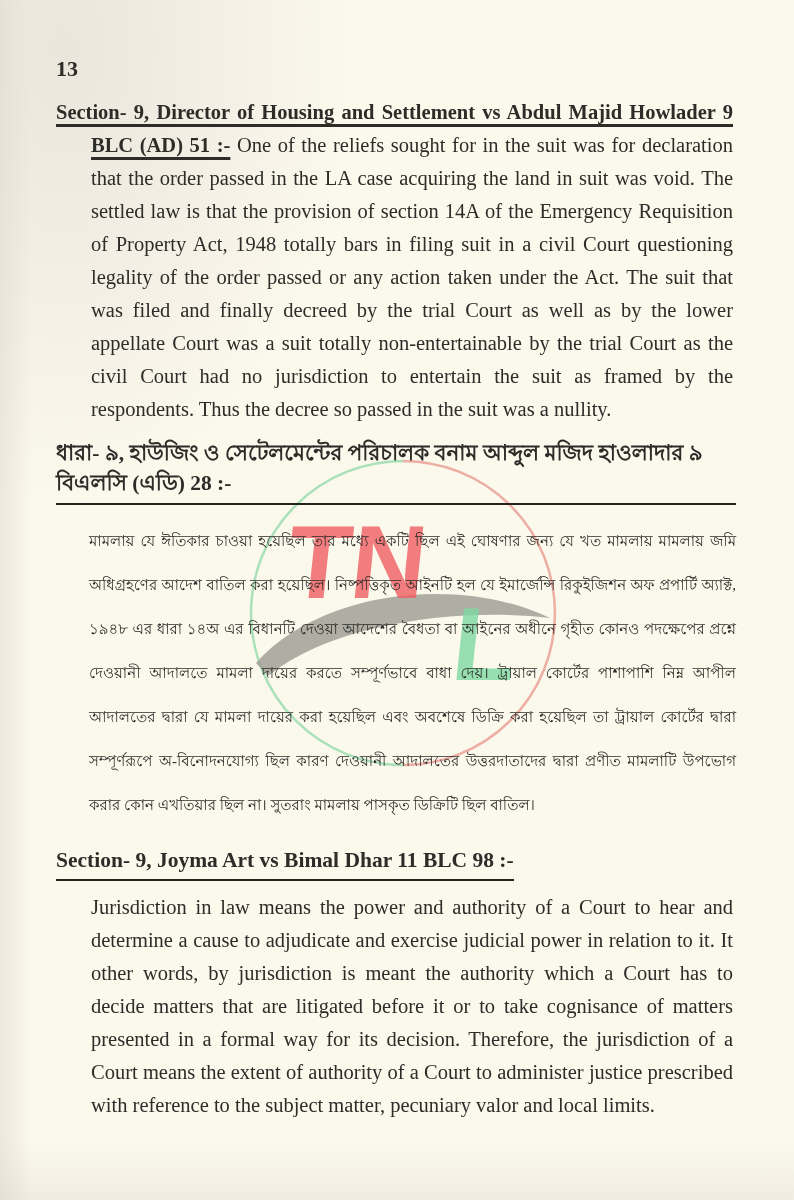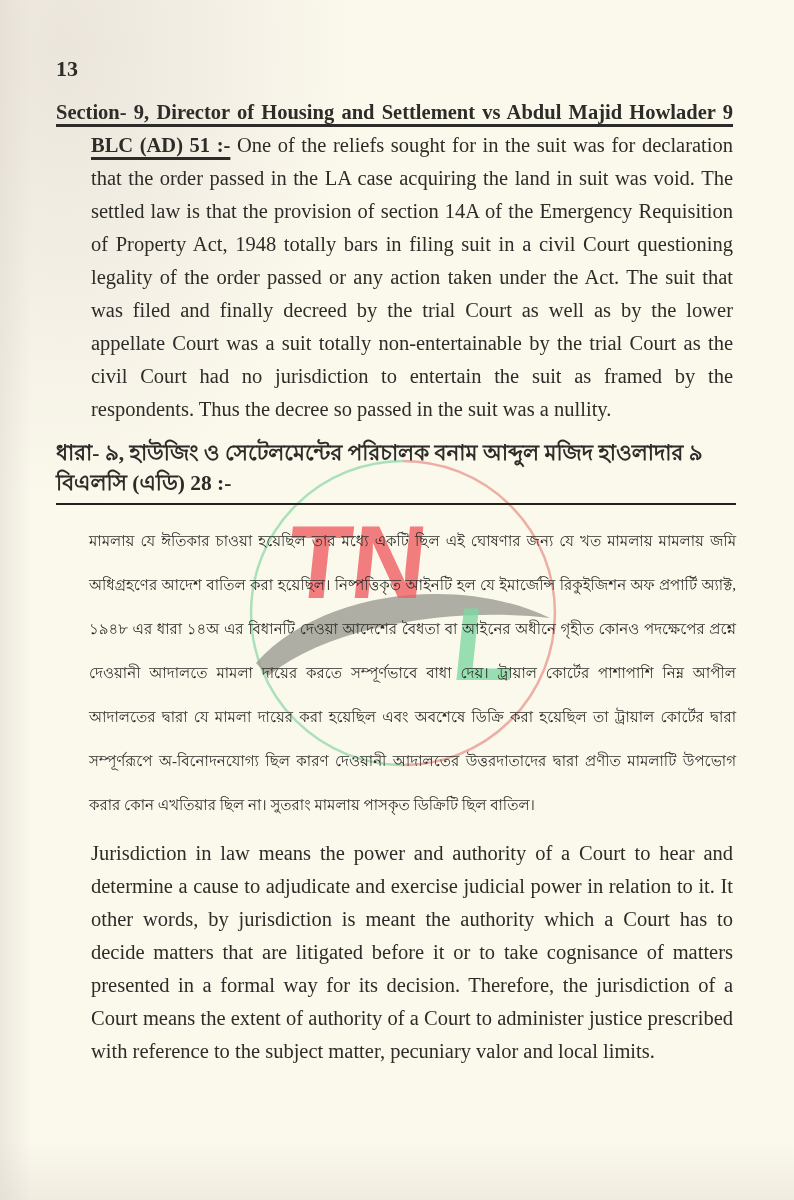--- a/index.html
+++ b/index.html
@@ -87,16 +87,19 @@
       <span class="pageno">13</span>
     </div>
 
     <p class="eng"><span class="case-head">Section- 9, Director of Housing and Settlement vs Abdul Majid Howlader 9 BLC (AD) 51 :-</span><span> One of the reliefs sought for in the suit was for declaration that the order passed in the LA case acquiring the land in suit was void. The settled law is that the provision of section 14A of the Emergency Requisition of Property Act, 1948 totally bars in filing suit in a civil Court questioning legality of the order passed or any action taken under the Act. The suit that was filed and finally decreed by the trial Court as well as by the lower appellate Court was a suit totally non-entertainable by the trial Court as the civil Court had no jurisdiction to entertain the suit as framed by the respondents. Thus the decree so passed in the suit was a nullity.</span></p>
 
     <div>
       <span class="bn-heading">ধারা- ৯, হাউজিং ও সেটেলমেন্টের পরিচালক বনাম আব্দুল মজিদ হাওলাদার ৯ বিএলসি (এডি) 28 :-</span>
     </div>
     <p class="bn">মামলায় যে ঈতিকার চাওয়া হয়েছিল তার মধ্যে একটি ছিল এই ঘোষণার জন্য যে খত মামলায় মামলায় জমি অধিগ্রহণের আদেশ বাতিল করা হয়েছিল। নিষ্পত্তিকৃত আইনটি হল যে ইমার্জেন্সি রিকুইজিশন অফ প্রপার্টি অ্যাক্ট, ১৯৪৮ এর ধারা ১৪অ এর বিধানটি দেওয়া আদেশের বৈধতা বা আইনের অধীনে গৃহীত কোনও পদক্ষেপের প্রশ্নে দেওয়ানী আদালতে মামলা দায়ের করতে সম্পূর্ণভাবে বাধা দেয়। ট্রায়াল কোর্টের পাশাপাশি নিম্ন আপীল আদালতের দ্বারা যে মামলা দায়ের করা হয়েছিল এবং অবশেষে ডিক্রি করা হয়েছিল তা ট্রায়াল কোর্টের দ্বারা সম্পূর্ণরূপে অ-বিনোদনযোগ্য ছিল কারণ দেওয়ানী আদালতের উত্তরদাতাদের দ্বারা প্রণীত মামলাটি উপভোগ করার কোন এখতিয়ার ছিল না। সুতরাং মামলায় পাসকৃত ডিক্রিটি ছিল বাতিল।</p>
 
+    <div>
+      <span class="eng-heading">Section- 9, Joyma Art vs Bimal Dhar 11 BLC 98 :-</span>
+    </div>
     <p class="eng" style="text-indent:0;">Jurisdiction in law means the power and authority of a Court to hear and determine a cause to adjudicate and exercise judicial power in relation to it. It other words, by jurisdiction is meant the authority which a Court has to decide matters that are litigated before it or to take cognisance of matters presented in a formal way for its decision. Therefore, the jurisdiction of a Court means the extent of authority of a Court to administer justice prescribed with reference to the subject matter, pecuniary valor and local limits.</p>
 
   </div>
 </div>
 
 </body></html>

